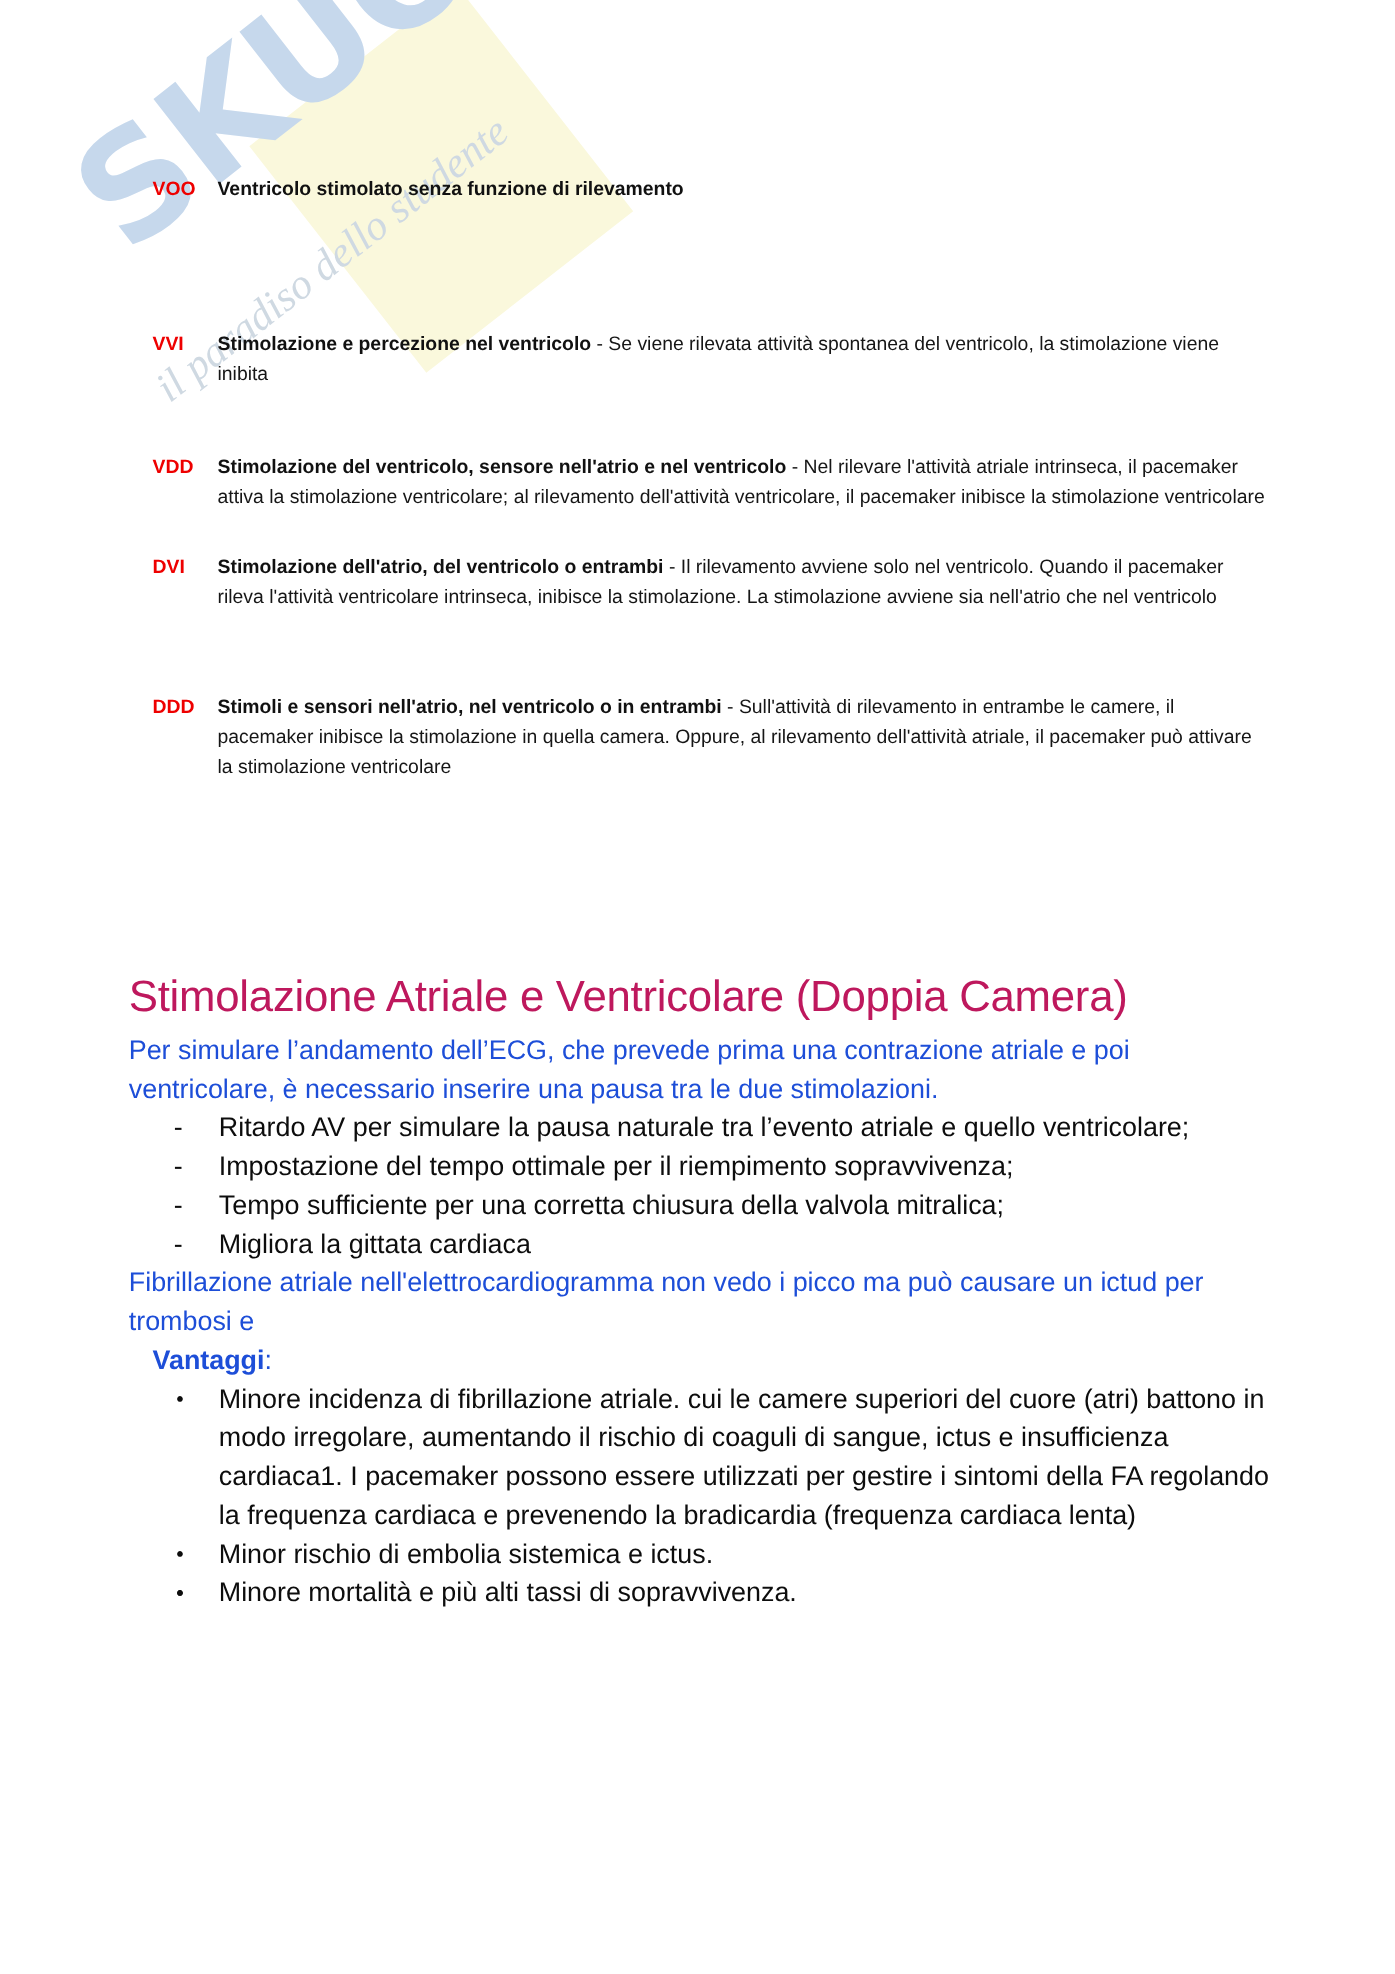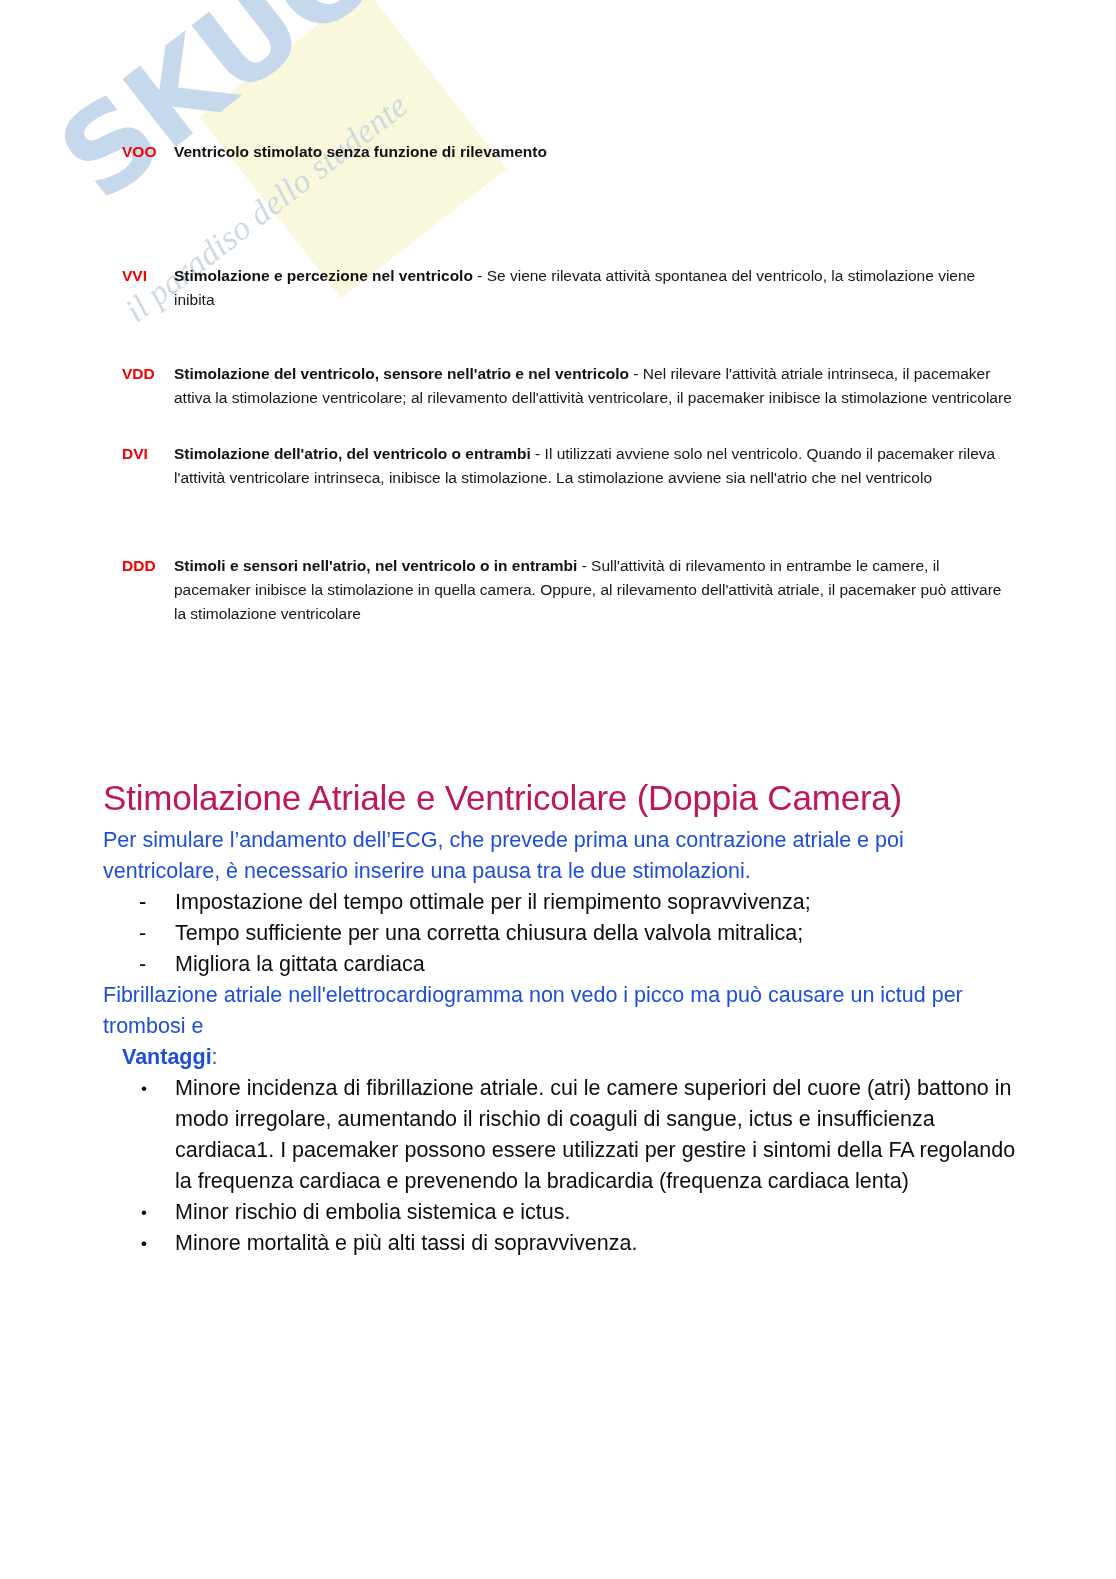--- a/index.html
+++ b/index.html
@@ -186,39 +186,40 @@
 
     <div class="gap-lg"></div>
 
     <div class="mode-row">
       <span class="mode-code">VDD</span><span class="mode-title">Stimolazione del ventricolo,  sensore nell'atrio e nel ventricolo</span><span class="mode-desc"> - </span><span class="mode-desc">Nel rilevare l'attività atriale intrinseca, il pacemaker attiva la stimolazione ventricolare; al rilevamento dell'attività ventricolare, il pacemaker inibisce la stimolazione ventricolare</span>
     </div>
 
     <div class="gap-md"></div>
 
     <div class="mode-row">
-      <span class="mode-code">DVI</span><span class="mode-title">Stimolazione dell'atrio, del ventricolo o entrambi</span><span class="mode-desc"> - </span><span class="mode-desc">Il utilizzati avviene solo nel ventricolo. Quando il pacemaker rileva l'attività ventricolare intrinseca, inibisce la stimolazione. La stimolazione avviene sia nell'atrio che nel ventricolo</span>
+      <span class="mode-code">DVI</span><span class="mode-title">Stimolazione dell'atrio, del ventricolo o entrambi</span><span class="mode-desc"> - </span><span class="mode-desc">Il rilevamento avviene solo nel ventricolo. Quando il pacemaker rileva l'attività ventricolare intrinseca, inibisce la stimolazione. La stimolazione avviene sia nell'atrio che nel ventricolo</span>
     </div>
 
     <div class="gap-xl"></div>
 
     <div class="mode-row">
       <span class="mode-code">DDD</span><span class="mode-title">Stimoli e sensori nell'atrio, nel ventricolo o in entrambi</span><span class="mode-desc"> - </span><span class="mode-desc">Sull'attività di rilevamento in entrambe le camere, il pacemaker inibisce la stimolazione in quella camera. Oppure, al rilevamento dell'attività atriale, il pacemaker può attivare la stimolazione ventricolare</span>
     </div>
   </div>
 
   <div class="doc">
 
     <h1 class="section-heading">Stimolazione Atriale e Ventricolare (Doppia Camera)</h1>
 
     <p class="body-text">Per simulare l’andamento dell’ECG, che prevede prima una contrazione atriale e poi ventricolare, è necessario inserire una pausa tra le due stimolazioni.</p>
 
     <ul class="dash-list">
       <li>
         <span class="marker">-</span>
+        <span>Ritardo AV per simulare la pausa naturale tra l’evento atriale e quello ventricolare;</span>
       </li>
       <li>
         <span class="marker">-</span>
         <span>Impostazione del tempo ottimale per il riempimento sopravvivenza;</span>
       </li>
       <li>
         <span class="marker">-</span>
         <span>Tempo sufficiente per una corretta chiusura della valvola mitralica;</span>
       </li>
       <li>

